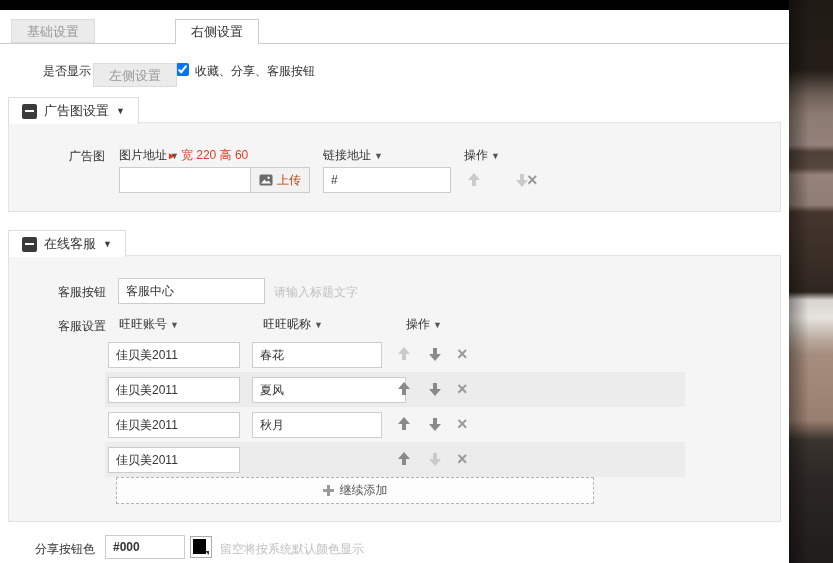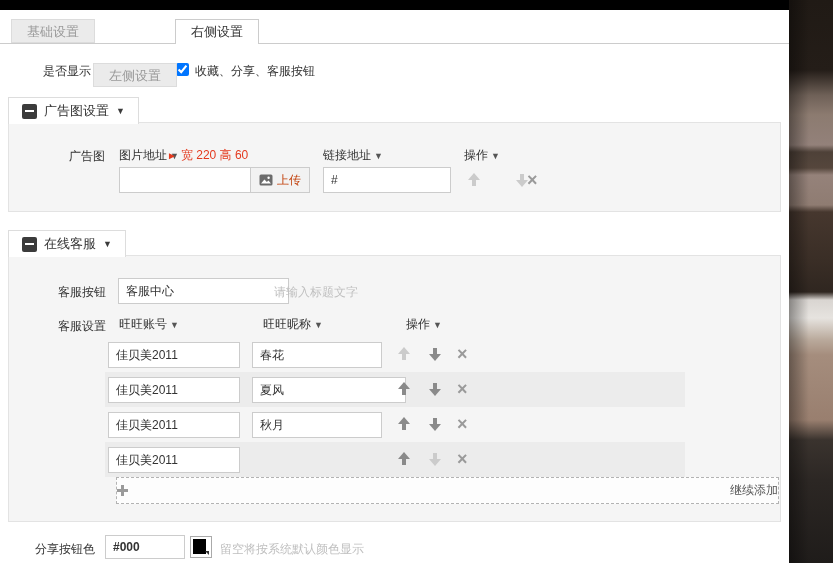--- a/index.html
+++ b/index.html
@@ -52,23 +52,23 @@
   .arr::after{content:"";position:absolute;left:5px;width:4px;height:6px;background:currentColor;}
   .arr.up::after{top:7px;}
   .arr.down::after{bottom:7px;}
   .arr[data-state="disabled"]{color:#cbcbcb;}
   .del{display:inline-block;font-size:18px;font-weight:bold;color:#9a9a9a;line-height:14px;cursor:pointer;}
   
   .svc-row{position:absolute;left:96px;width:580px;height:35px;}
   .svc-row.stripe{background:#ececec;}
   .svc-row .txt{position:absolute;top:5px;}
   .svc-row .arr,.svc-row .del{position:absolute;top:10px;}
-  .add-btn{position:absolute;left:107px;top:221px;width:663px;height:27px;box-sizing:border-box;
+  .add-btn{position:absolute;left:107px;top:221px;width:478px;height:27px;box-sizing:border-box;
     border:1px dashed #b3b3b3;background:#fdfdfd;color:#555;cursor:pointer;
-    display:flex;align-items:center;justify-content:space-between;gap:6px;font-size:12px;}
+    display:flex;align-items:center;justify-content:center;gap:6px;font-size:12px;}
   .plus{width:11px;height:11px;position:relative;display:inline-block;}
   .plus::before{content:"";position:absolute;left:0;right:0;top:4px;height:3px;background:#9a9a9a;}
   .plus::after{content:"";position:absolute;top:0;bottom:0;left:4px;width:3px;background:#9a9a9a;}
   
   .swatch{width:22px;height:22px;box-sizing:border-box;border:1px solid #aaa;background:#fff;position:relative;cursor:pointer;}
   .swatch .fill{position:absolute;left:2px;top:2px;width:13px;height:15px;background:#000;}
   .swatch::after{content:"";position:absolute;right:2px;bottom:2px;
     border-top:4px solid #333;border-left:4px solid transparent;}
 </style>
 </head>
@@ -123,21 +123,21 @@
   <span class="abs del" style="left:518px;top:50px;">×</span>
 </div>
 
 <div class="abs sec-tab" style="left:8px;top:230px;">
   <span class="minus"></span>
   <span class="sec-title">在线客服</span>
   <span class="caret">▼</span>
 </div>
 <div class="abs panel" style="left:8px;top:255px;width:773px;height:267px;">
   <span class="abs lbl" style="left:49px;top:28px;">客服按钮</span>
-  <input class="abs txt" type="text" style="left: 109px; top: 22px; width: 171px;" value="客服中心">
+  <input class="abs txt" type="text" style="left: 109px; top: 22px; width: 147px;" value="客服中心">
   <span class="abs ghost" style="left:265px;top:28px;">请输入标题文字</span>
 
   <span class="abs lbl" style="left:49px;top:62px;">客服设置</span>
   <span class="abs colhead" style="left:110px;top:60px;">
     <span>旺旺账号</span><span class="caret">▼</span></span>
   <span class="abs colhead" style="left:254px;top:60px;">
     <span>旺旺昵称</span><span class="caret">▼</span></span>
   <span class="abs colhead" style="left:397px;top:60px;">
     <span>操作</span><span class="caret">▼</span></span>
 

